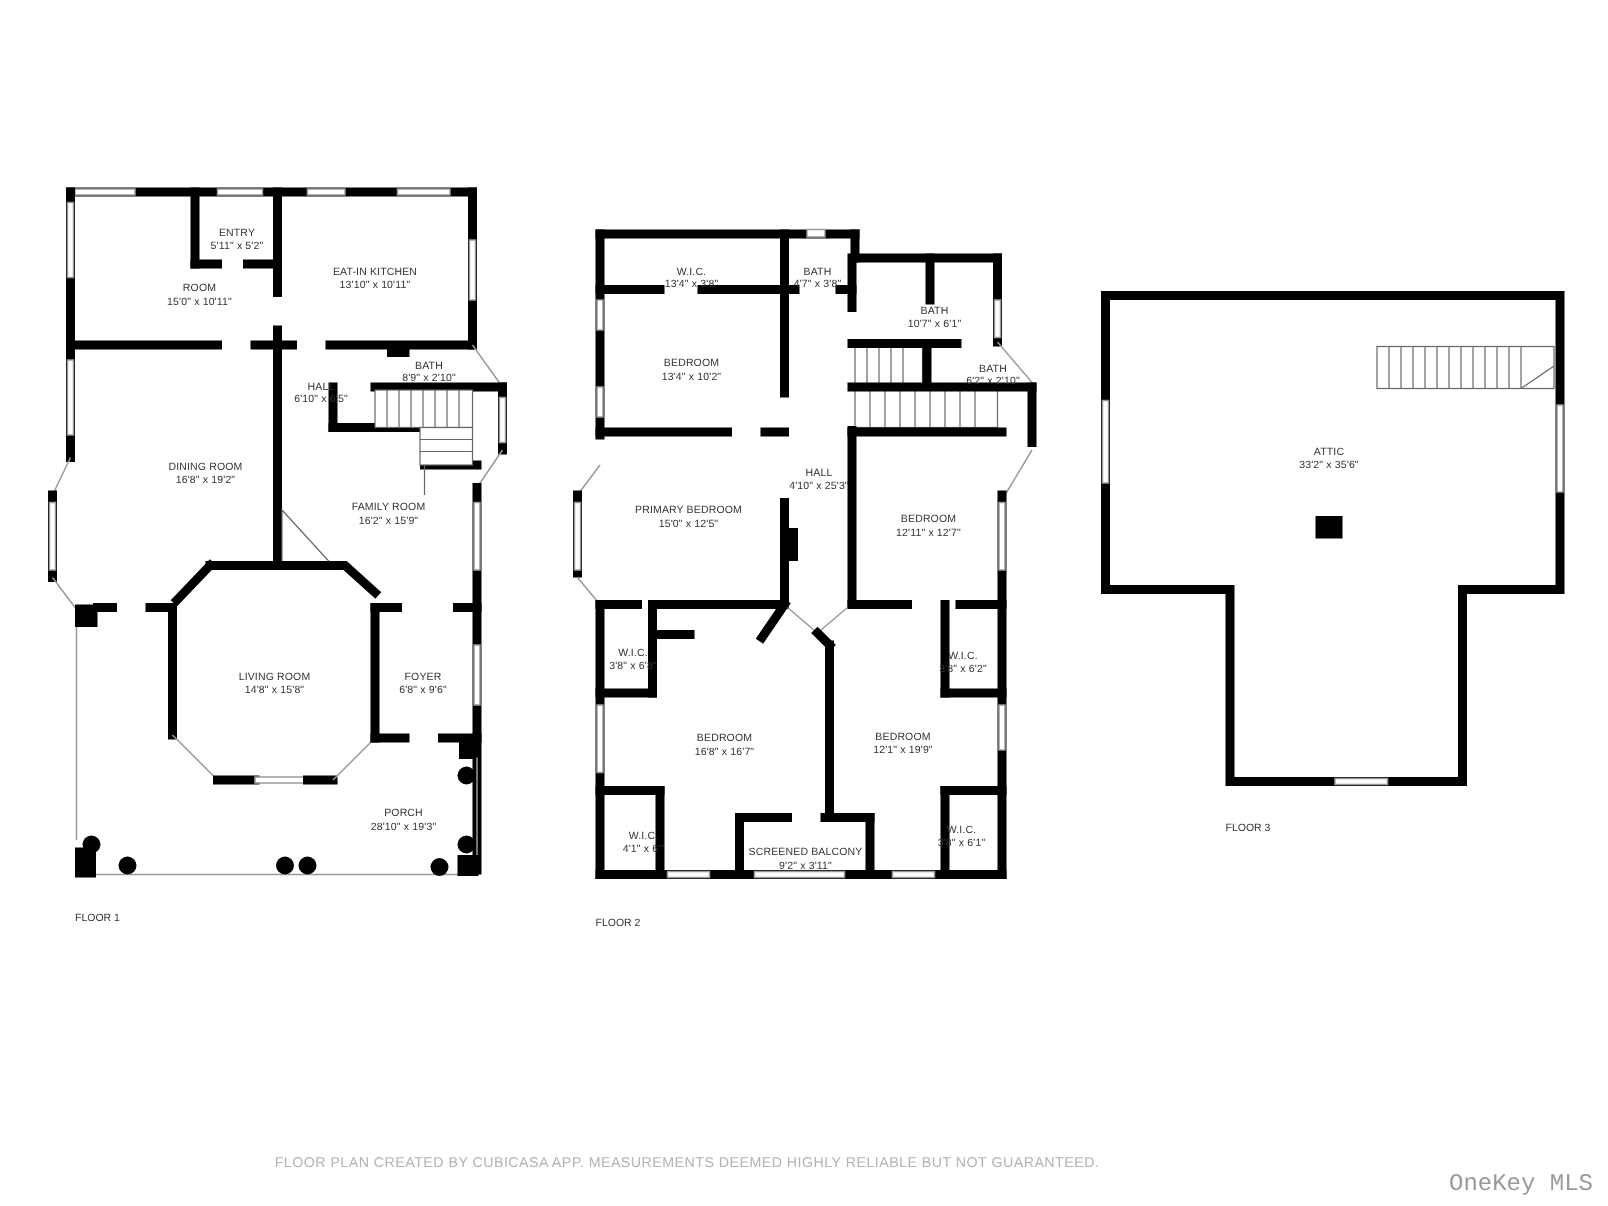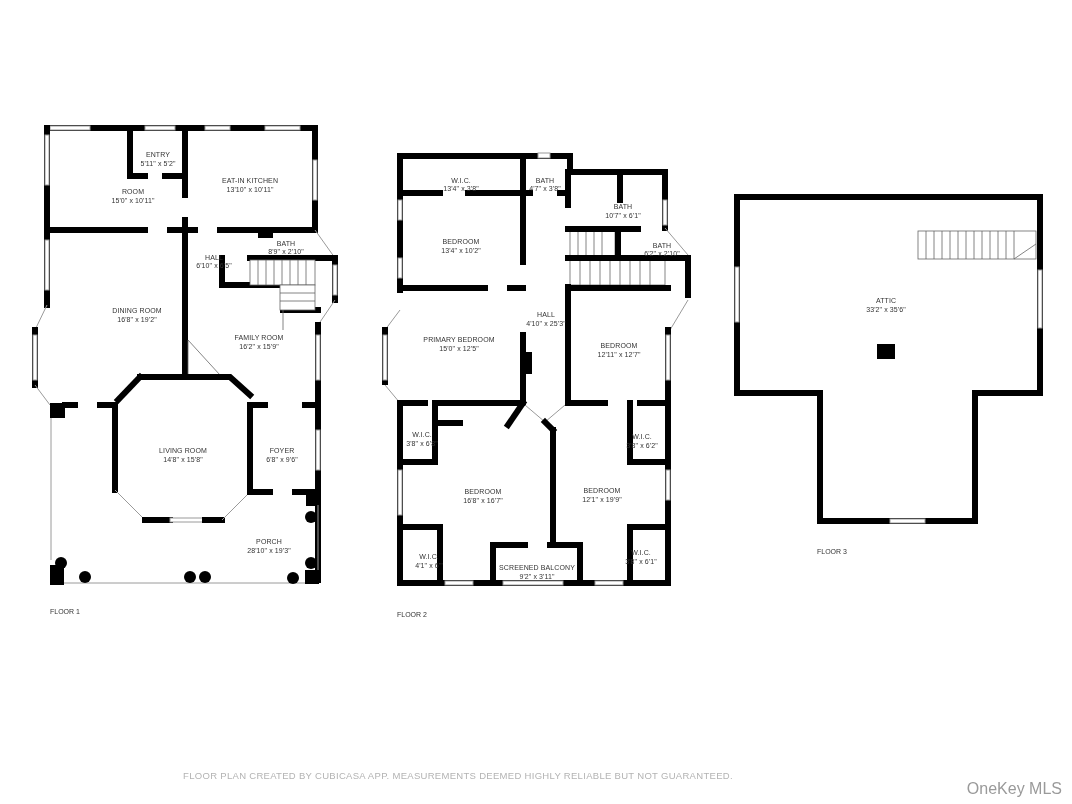--- a/index.html
+++ b/index.html
@@ -8,21 +8,21 @@
   svg { position:absolute; left:0; top:0; }
   .wall { fill:#000; }
   .wl { stroke:#000; stroke-width:6; fill:none; stroke-linecap:square; }
   .win { fill:#fff; stroke:#9a9a9a; stroke-width:1; }
   .stair { fill:#fff; stroke:#666; stroke-width:0.8; }
   .rl { font-size:7px; fill:#333; text-anchor:middle; letter-spacing:0.1px; }
   .fl { font-size:7px; fill:#333; }
   .col { fill:#000; }
   .disclaimer { position:absolute; left:0; width:916px; top:770px; text-align:center;
                 font-size:9.5px; color:#b3b3b3; letter-spacing:0.3px; }
-  .brand { position:absolute; right:10px; top:780px; font-size:16px; color:#9a9a9a; }
+  .brand { position:absolute; right:10px; top:780px; font-size:16px; color:#9a9a9a;font-family:Liberation Mono, monospace; }
 </style>
 </head>
 <body>
 
 <svg width="1072" height="804" viewBox="0 0 1072 804">
 
   <g>
 
     <line class="wl" x1="47" y1="128" x2="315" y2="128"></line>
     <rect class="win" x="50" y="126" width="40" height="4"></rect>

